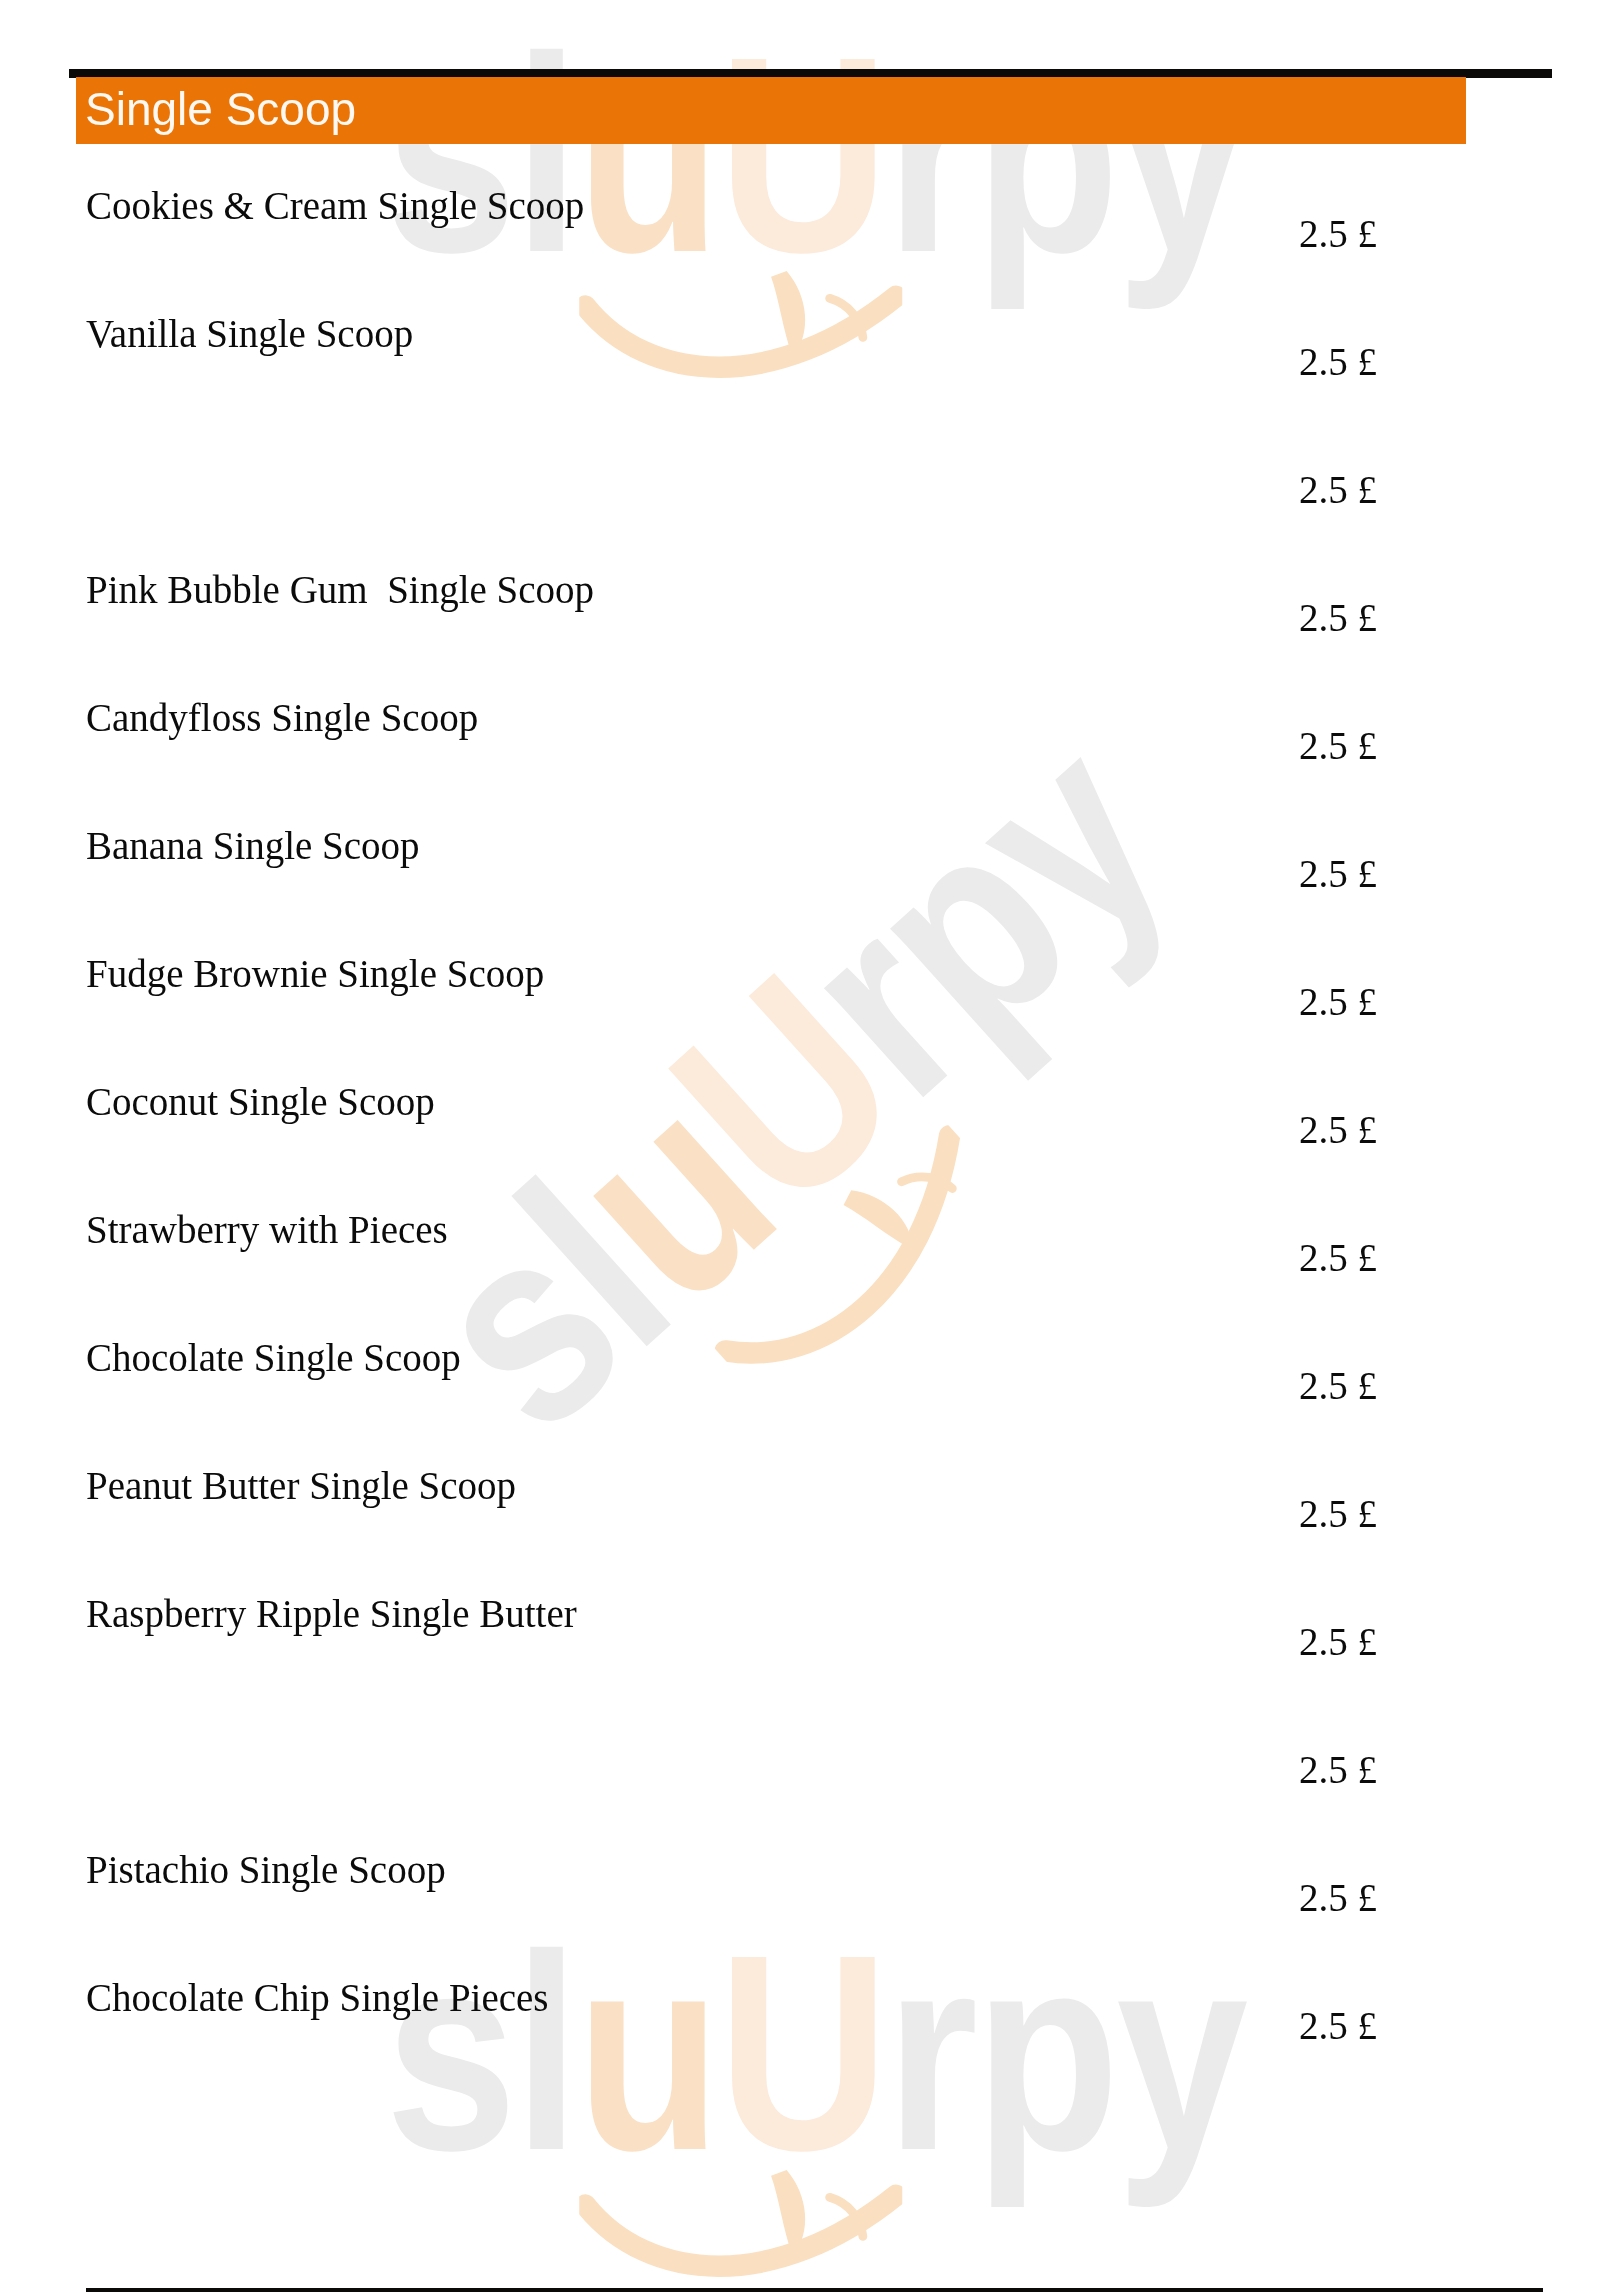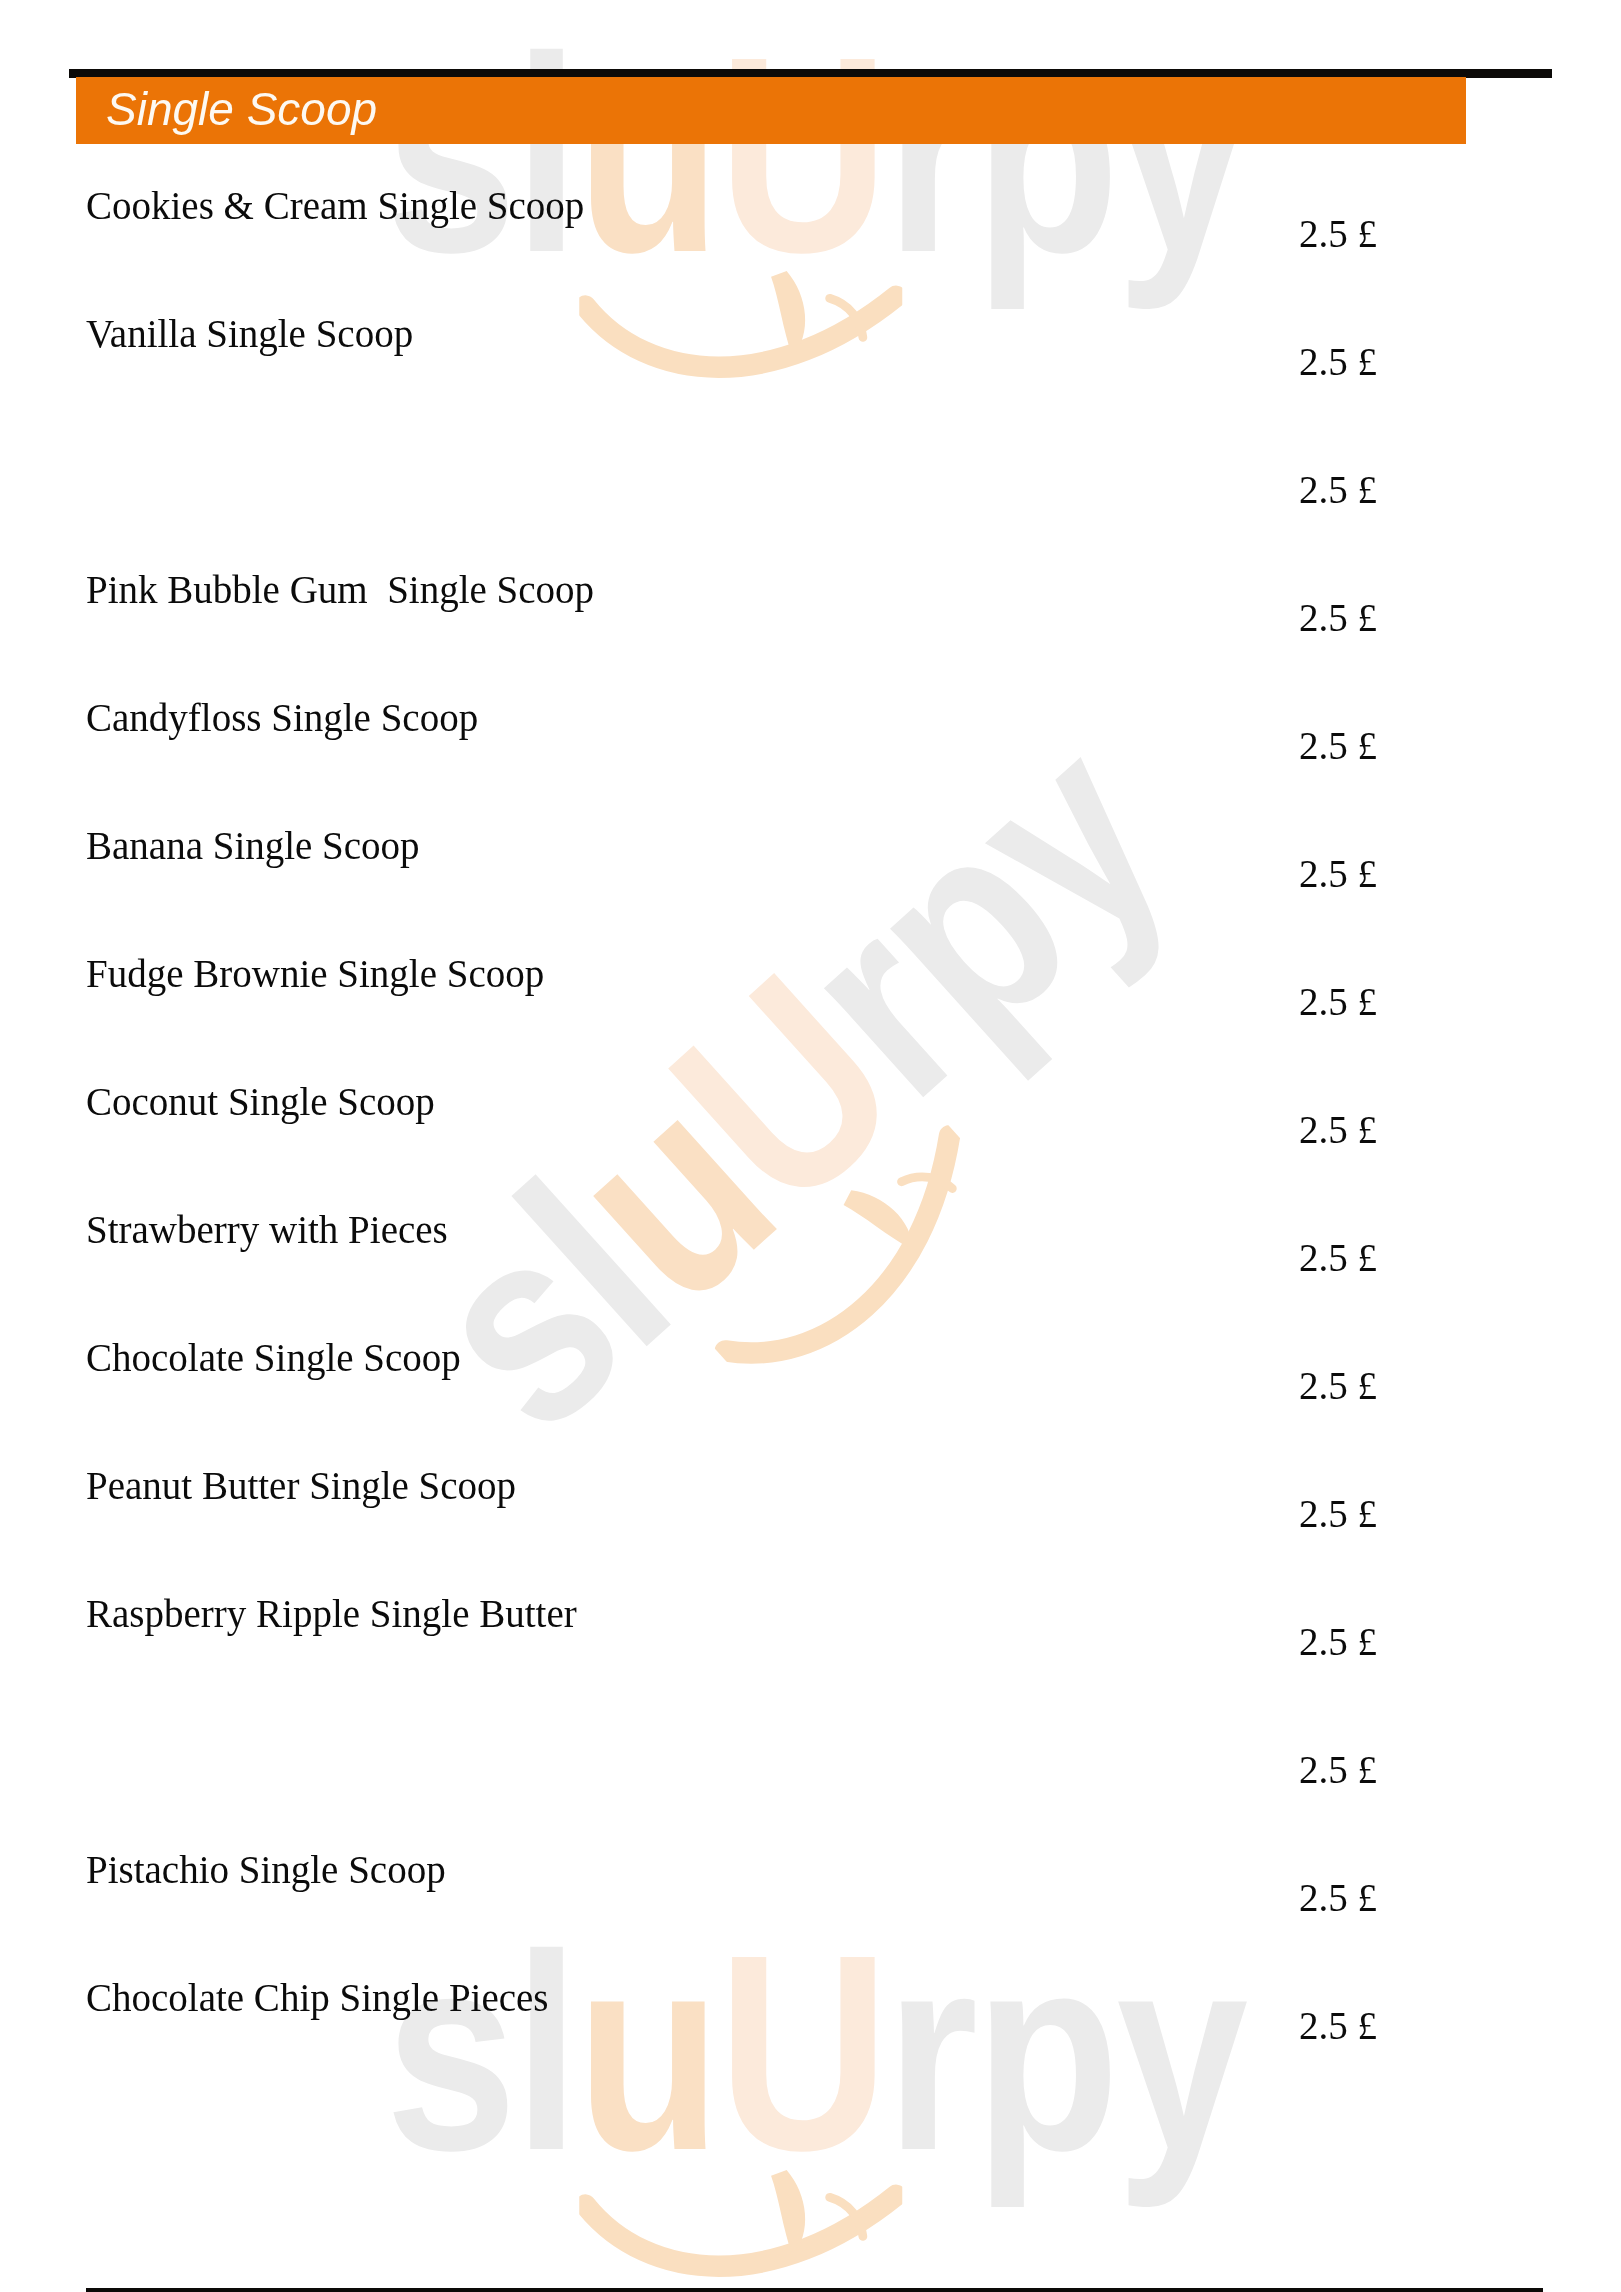--- a/index.html
+++ b/index.html
@@ -28,21 +28,21 @@
   .top-bar{
     position:absolute;left:69px;top:69px;width:1483px;height:8.8px;
     background:var(--bar-black);z-index:1;
   }
   .banner{
     position:absolute;left:76px;top:77px;width:1390px;height:67px;
     background:var(--banner-orange);z-index:1;display:flex;align-items:center;
   }
   .banner-title{
     font-family:"Liberation Sans",sans-serif;font-size:46px;
-    color:var(--banner-text);padding-left:30px;padding-bottom:3.9px;font-style:italic;
+    color:var(--banner-text);padding-left:9px;padding-bottom:3.9px;
   }
 
   
   .menu{position:absolute;left:0;top:186px;width:100%;z-index:1;}
   .row{position:relative;height:128px;text-align:center;}
   .item-name{
     position:absolute;left:86px;top:0;font-size:39px;line-height:39px;
     color:var(--text-black);white-space:pre;
   }
   .item-price{

